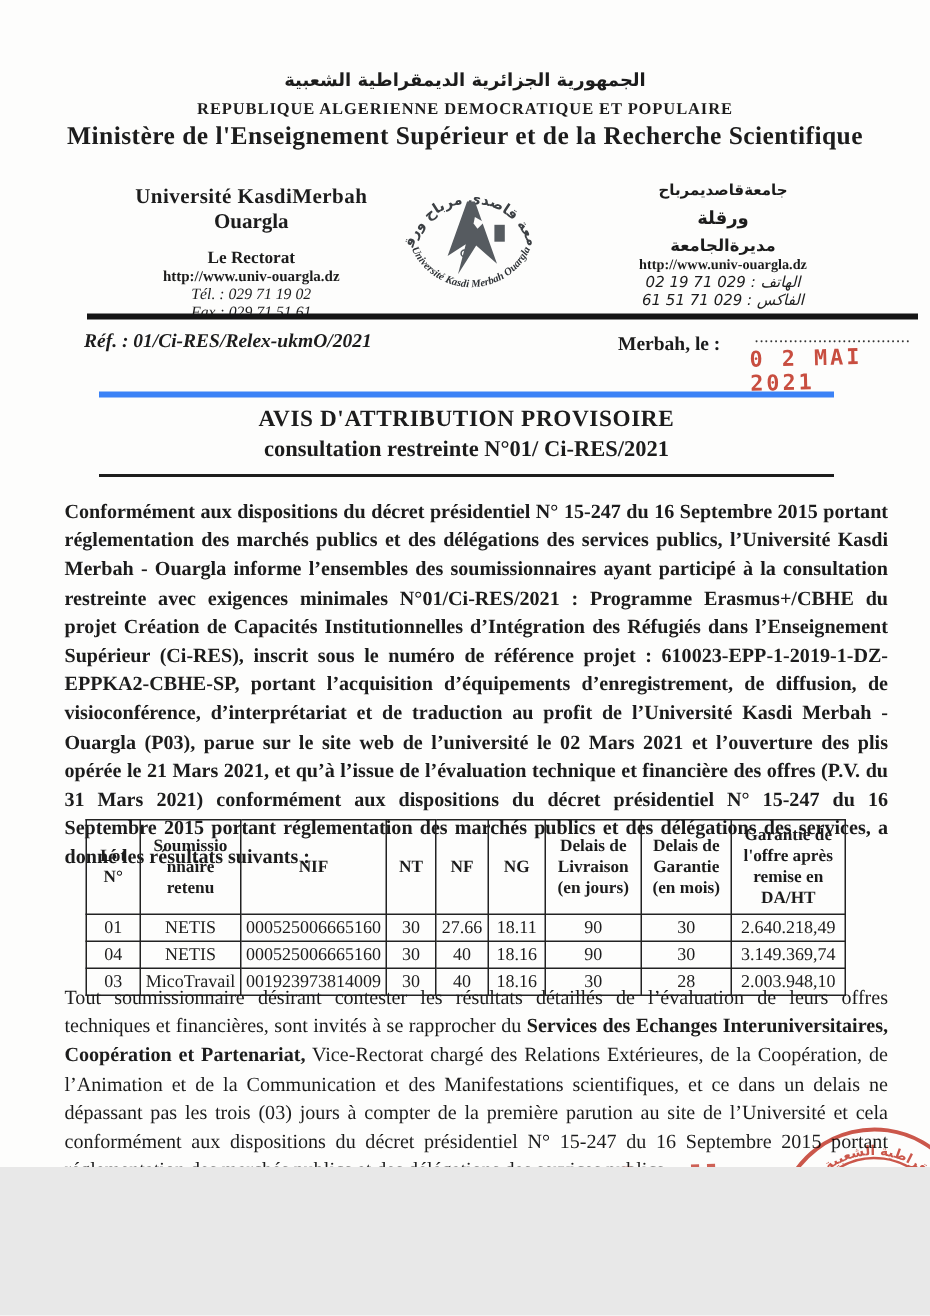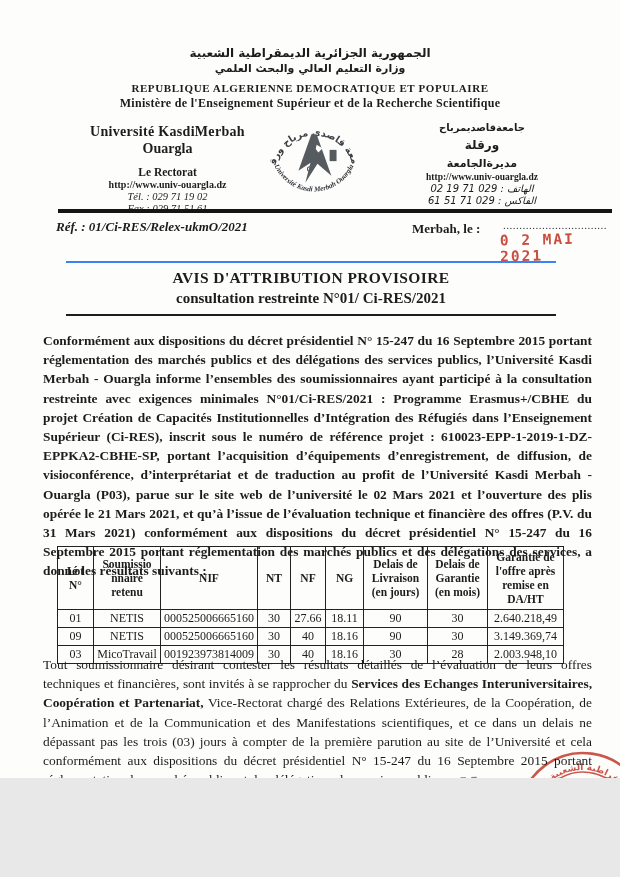--- a/index.html
+++ b/index.html
@@ -6,21 +6,21 @@
   .page{
     position:relative;width:620px;height:778px;margin:0 auto;background:#fdfdfc;
     overflow:hidden;font-family:"Liberation Serif",serif;color:#1c1c1c;
   }
   .ar{font-family:"DejaVu Sans",sans-serif;direction:rtl;}
   
   .hdr-center{position:absolute;top:46px;left:0;right:0;text-align:center;}
   .hdr-ar1{font-size:12px;font-weight:bold;}
   .hdr-ar2{font-size:11px;font-weight:bold;margin-top:2px;}
   .hdr-rep{font-size:11px;font-weight:bold;letter-spacing:.6px;margin-top:7px;}
-  .hdr-min{font-size:12px;font-weight:bold;margin-top:2px;letter-spacing:.3px;}
+  .hdr-min{font-size:17px;font-weight:bold;margin-top:2px;letter-spacing:.3px;}
   .blk-left{position:absolute;left:55px;top:124px;width:225px;text-align:center;}
   .blk-left .uni{font-size:14px;font-weight:bold;letter-spacing:.3px;}
   .blk-left .city{font-size:14px;font-weight:bold;margin-top:1px;}
   .blk-left .dept{font-size:11.5px;font-weight:bold;margin-top:9px;}
   .blk-left .web{font-size:10px;font-weight:bold;margin-top:1px;}
   .blk-left .tel,.blk-left .fax{font-size:10.5px;font-style:italic;margin-top:1px;}
   .blk-right{position:absolute;left:392px;top:122px;width:180px;text-align:center;}
   .blk-right .uni{font-size:10px;font-weight:bold;text-align:center;}
   .blk-right .city{font-size:12px;font-weight:bold;margin-top:5px;}
   .blk-right .dept{font-size:11px;font-weight:bold;margin-top:5px;}
@@ -33,21 +33,21 @@
   .place{position:absolute;left:412px;top:221px;font-size:13px;font-weight:bold;}
   .dots{position:absolute;left:503px;top:219px;font-size:11px;letter-spacing:.5px;color:#333;}
   .datestamp{
     position:absolute;left:500px;top:231px;font-family:"DejaVu Sans Mono",monospace;
     font-weight:bold;font-size:14.5px;color:var(--stamp-red,#c43a2c);letter-spacing:2px;
     transform:rotate(-1.5deg);mix-blend-mode:multiply;opacity:.9;
   }
   
   .titlebox{
     position:absolute;left:66px;top:261px;width:490px;text-align:center;
-    border-top:2px solid #3b82f6;border-bottom:2px solid #1d1d1d;padding:6px 0 7px;
+    border-top:4px solid #3b82f6;border-bottom:2px solid #1d1d1d;padding:6px 0 7px;
   }
   .title1{font-size:15.5px;font-weight:bold;letter-spacing:.4px;}
   .title2{font-size:15px;font-weight:bold;margin-top:3px;}
   
   .para{position:absolute;left:43px;width:549px;font-size:13.4px;line-height:19.2px;text-align:justify;}
   .p1{top:331px;font-weight:bold;}
   .p2{top:655px;}
   .bold{font-weight:bold;}
   
   table.results{
@@ -73,21 +73,20 @@
     mix-blend-mode:multiply;opacity:.85;transform:rotate(8deg);}
   .sig-blue{position:absolute;left:352px;top:798px;width:130px;height:62px;z-index:4;mix-blend-mode:multiply;}
 </style>
 </head>
 <body>
 
 <div class="page">
 
   <div class="hdr-center">
     <div class="hdr-ar1 ar">الجمهورية الجزائرية الديمقراطية الشعبية</div>
-    <div class="hdr-ar2 ar">وزارة التعليم العالي والبحث العلمي</div>
     <div class="hdr-rep">REPUBLIQUE ALGERIENNE DEMOCRATIQUE ET POPULAIRE</div>
     <div class="hdr-min">Ministère de l'Enseignement Supérieur et de la Recherche Scientifique</div>
   </div>
 
   <div class="blk-left">
     <div class="uni">Université KasdiMerbah</div>
     <div class="city">Ouargla</div>
     <div class="dept">Le Rectorat</div>
     <div class="web">http://www.univ-ouargla.dz</div>
     <div class="tel">Tél.  : 029 71 19 02</div>
@@ -179,21 +178,21 @@
           <td>NETIS</td>
           <td>000525006665160</td>
           <td>30</td>
           <td>27.66</td>
           <td>18.11</td>
           <td>90</td>
           <td>30</td>
           <td>2.640.218,49</td>
         </tr>
         <tr>
-          <td>09</td>
+          <td>04</td>
           <td>NETIS</td>
           <td>000525006665160</td>
           <td>30</td>
           <td>40</td>
           <td>18.16</td>
           <td>90</td>
           <td>30</td>
           <td>3.149.369,74</td>
         </tr>
         <tr>

